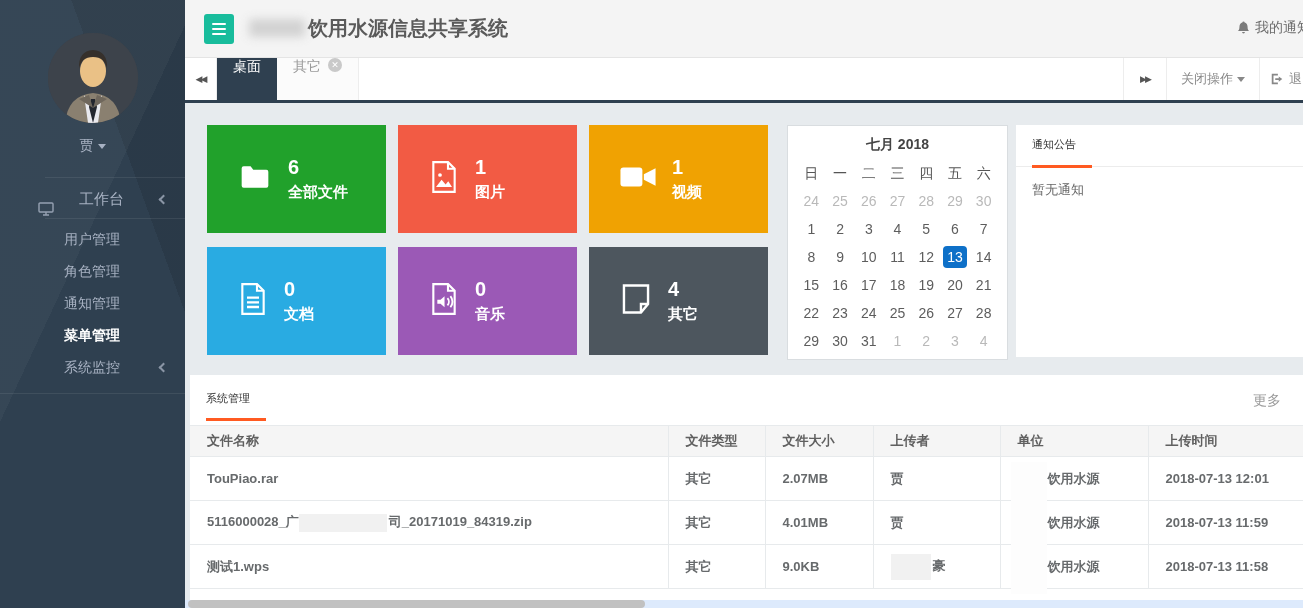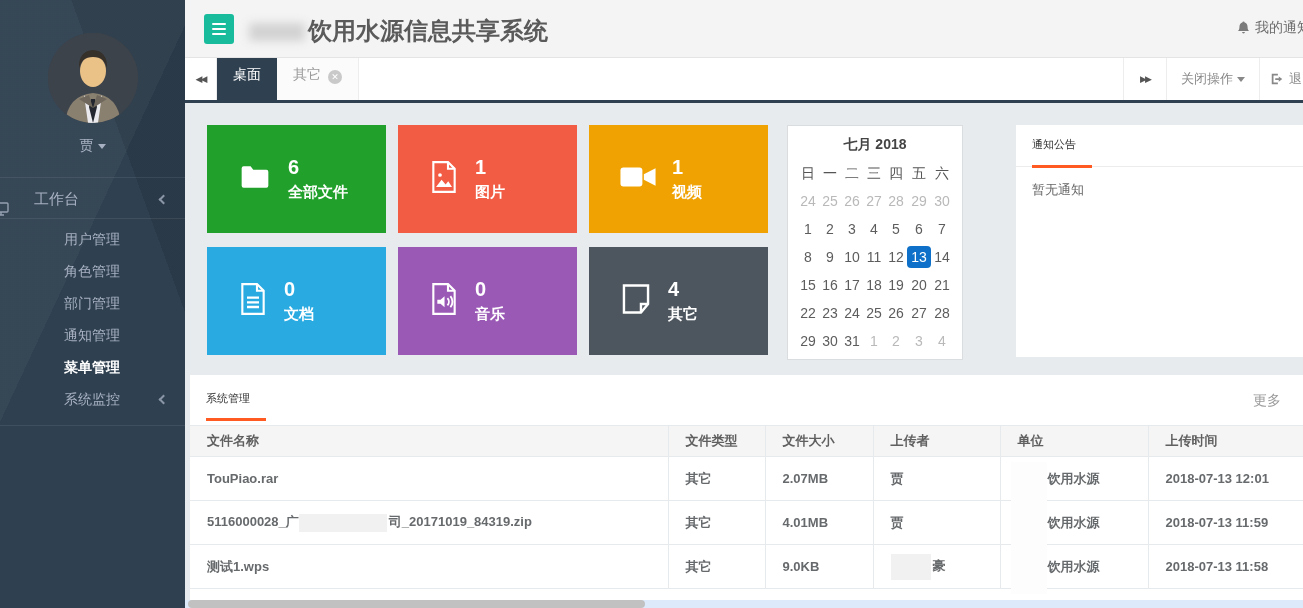--- a/index.html
+++ b/index.html
@@ -18,21 +18,21 @@
       linear-gradient(250deg, rgba(0,0,0,0.10) 0%, rgba(0,0,0,0.10) 28%, transparent 28%);
     overflow:hidden;
   }
   .avatar-wrap { width:90px; height:90px; margin:33px auto 0; border-radius:50%; overflow:hidden; background:#3d434b; }
   .avatar-wrap svg { display:block; }
   .user-line { text-align:center; color:#a7b1c2; font-size:14px; margin-top:14px; }
   .caret-down { display:inline-block; width:0; height:0; border-left:4px solid transparent; border-right:4px solid transparent; border-top:5px solid #a7b1c2; vertical-align:middle; margin-left:4px; }
   .nav { margin-top:22px; }
   .nav-item {
     position:relative; height:42px; line-height:42px; color:#a7b1c2; font-size:15px;
-    padding-left:34px; cursor:pointer;
+    padding-left:34px; cursor:pointer;margin-left:45px;
   }
   .nav-item.bordered { border-top:1px solid rgba(255,255,255,0.08); border-bottom:1px solid rgba(255,255,255,0.08); }
   .nav-item .mini-icon { position:absolute; left:-7px; top:13px; opacity:.85; }
   .chev { position:absolute; top:18px; width:7px; height:7px; border-style:solid; border-color:#8a95a5; border-width:0; }
   .chev.left  { right:18px; border-left-width:2px; border-bottom-width:2px; transform:rotate(45deg); }
   .chev.down  { right:16px; border-right-width:2px; border-bottom-width:2px; transform:rotate(45deg); top:16px; }
   .submenu { padding:4px 0 10px; border-bottom:1px solid rgba(255,255,255,0.08); }
   .submenu .sub-item {
     height:32px; line-height:32px; padding-left:64px; font-size:14px; color:#a7b1c2; cursor:pointer; position:relative;
   }
@@ -42,38 +42,38 @@
   .header {
     position:absolute; left:185px; top:0; width:1118px; height:58px;
     background:#f4f4f4; border-bottom:1px solid #e4e4e4;
   }
   .burger-btn {
     position:absolute; left:19px; top:14px; width:30px; height:30px; border-radius:3px;
     background:#18bc9c; border:none; cursor:pointer;
   }
   .burger-btn i { display:block; width:14px; height:2px; background:#fff; margin:3px auto; border-radius:1px; }
   .app-title {
-    position:absolute; left:64px; top:15px; font-size:24px; font-weight:700; color:#5a5a5a; white-space:nowrap;
+    position:absolute; left:64px; top:15px; font-size:20px; font-weight:700; color:#5a5a5a; white-space:nowrap;
   }
   .blur-box { display:inline-block; width:56px; height:18px; background:#a9a9a9; opacity:.45; filter:blur(5px); vertical-align:-2px; margin-right:3px; }
   .hdr-right { position:absolute; right:-8px; top:19px; font-size:14px; color:#6e6e6e; white-space:nowrap; cursor:pointer; }
   .hdr-right svg { vertical-align:-3px; margin-right:4px; }
 
   
   .tabbar {
     position:absolute; left:185px; top:58px; width:1118px; height:45px;
     background:#ffffff; border-bottom:3px solid #2f4050;
     display:flex; align-items:stretch; overflow:hidden;
   }
   .tab-nav-btn {
     width:32px; display:flex; align-items:center; justify-content:center;
     border-right:1px solid #ededed; color:#555; cursor:pointer; font-size:9px; letter-spacing:-2px; background:#fff;
   }
   .tab-nav-btn.fwd { border-left:1px solid #ededed; border-right:1px solid #ededed; width:44px; }
-  .tab { display:flex; align-items:flex-end; padding:16px 16px; font-size:14px; cursor:pointer; }
+  .tab { display:flex; align-items:flex-start; padding:0 16px; font-size:14px; cursor:pointer; }
   .tab.active { background:#2f4050; color:#fff; }
   .tab.plain { color:#9a9a9a; border-right:1px solid #ededed; background:#fbfbfb; }
   .tab-close {
     display:inline-flex; align-items:center; justify-content:center;
     width:14px; height:14px; border-radius:50%; background:#c9c9c9; color:#fff; font-size:9px; margin-left:7px; cursor:pointer;
   }
   .tab-spacer { flex:1; }
   .closeops { display:flex; align-items:center; padding:0 14px; color:#888; font-size:13px; cursor:pointer; white-space:nowrap; }
   .closeops .caret-down { border-top-color:#888; }
   .logout { display:flex; align-items:center; padding:0 10px; border-left:1px solid #ededed; color:#888; font-size:13px; min-width:70px; margin-right:-26px; cursor:pointer; white-space:nowrap; }
@@ -87,21 +87,21 @@
   .stat-card {
     position:absolute; width:179px; height:108px; color:#fff; cursor:pointer;
     display:flex; align-items:center; padding-left:30px;
   }
   .stat-card .txt { margin-left:15px; }
   .stat-card .num { font-size:20px; font-weight:700; line-height:1.1; }
   .stat-card .lbl { font-size:15px; font-weight:700; margin-top:5px; }
 
   
   .calendar {
-    position:absolute; left:602px; top:22px; width:176px; height:235px;
+    position:absolute; left:602px; top:22px; width:221px; height:235px;
     background:#fff; border:1px solid #d9dde0; padding:8px 9px;
   }
   .cal-title { text-align:center; font-size:14px; font-weight:700; color:#444; margin-top:2px; }
   .cal-grid { display:grid; grid-template-columns:repeat(7,1fr); margin-top:8px; row-gap:6px; }
   .cal-cell { text-align:center; font-size:14px; font-weight:400; color:#5d5d5d; height:22px; line-height:22px; cursor:pointer; }
   .cal-cell.wd { font-weight:400; color:#555; font-size:14px; cursor:default; }
   .cal-cell.muted { color:#b9b9b9; }
   .cal-cell.sel span { display:inline-block; min-width:24px; height:22px; line-height:22px; background:#0e70c8; color:#fff; border-radius:4px; padding:0 2px; }
 
   
@@ -163,21 +163,20 @@
           <rect x="1" y="2" width="14" height="9" rx="1"></rect>
             <path d="M5 14 h6 M8 11 v3"></path>
         </svg>
       </span>
       <span>工作台</span>
       <i class="chev left"></i>
     </div>
     <div class="submenu">
         <div class="sub-item">用户管理</div>
         <div class="sub-item">角色管理</div>
-        <div class="sub-item">部门管理</div>
         <div class="sub-item">通知管理</div>
         <div class="sub-item active">菜单管理</div>
         <div class="sub-item">系统监控<i class="chev left" style="top: 13px;"></i></div>
       </div>
   </nav>
 </aside>
 
 <header class="header">
   <button class="burger-btn">
       <i></i>

